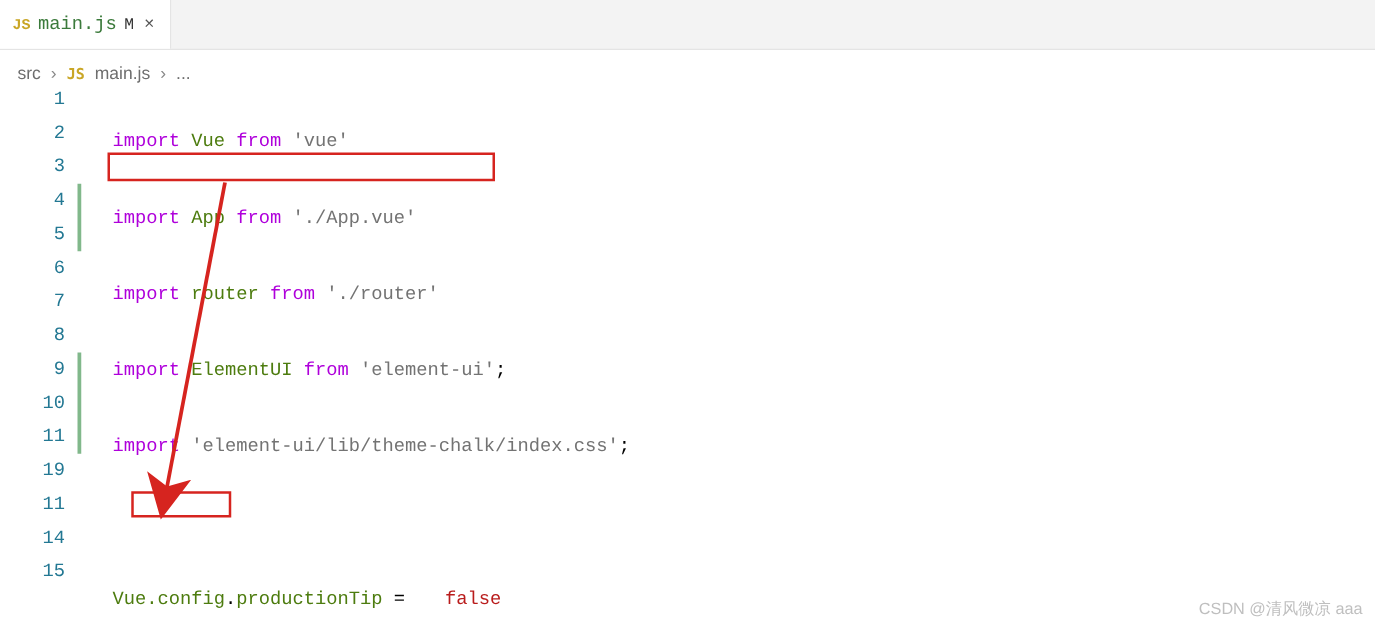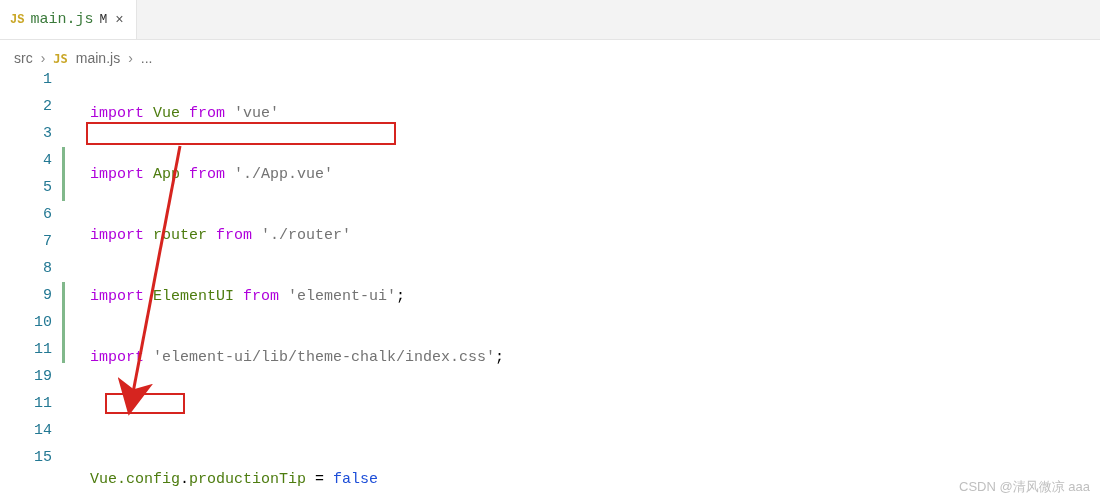--- a/index.html
+++ b/index.html
@@ -72,21 +72,21 @@
     width: 3px;
     background: #81b88b;
   }
   .code {
     padding-left: 22px;
     white-space: pre;
   }
   .kw { color: #af00db; }
   .ident { color: #4d7c0f; }
   .str { color: #737373; }
-  .const { color: #1d4ed8; }
+  .const { color: #b91c1c; margin-left: 23px; }
   .plain { color: #000; }
   .watermark {
     position: absolute;
     right: 10px;
     bottom: 6px;
     color: #bfbfbf;
     font-size: 13px;
     font-family: Liberation Sans, sans-serif;
   }
   

